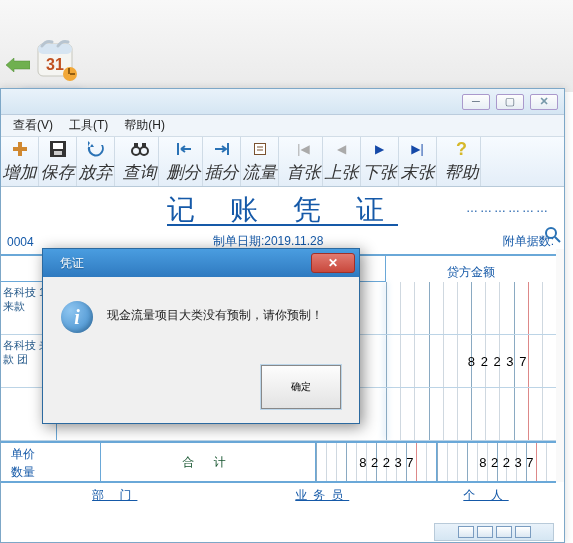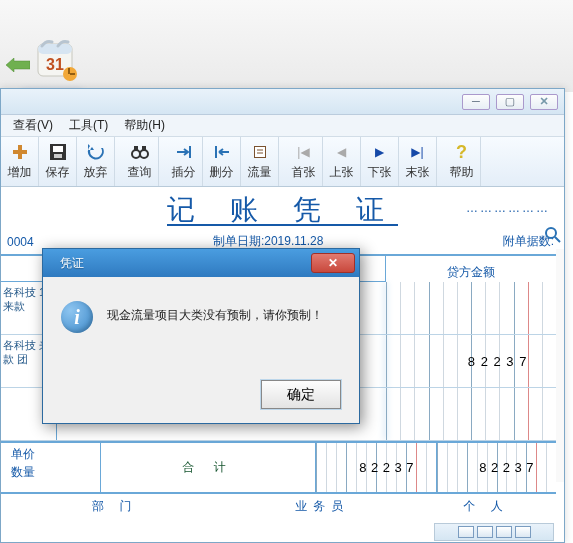--- a/index.html
+++ b/index.html
@@ -15,21 +15,21 @@
   .tb-btn { width: 28px; height: 16px; border: 1px solid #a9c; margin-left: 6px; display:flex; align-items:center; justify-content:center; background:linear-gradient(#fdfdfd,#e8eef5); border-radius:2px; color:#567; font-size:11px; line-height:1; font-family: Arial;}
   .tb-btn.close { color:#79a; font-weight:bold;}
   
   .menubar { height: 22px; background:#f0f5fa; display:flex; align-items:center; padding:0 4px; border-bottom:1px solid #d2dde7; }
   .menu-item { padding: 16px 8px; color:#222; }
   
   .toolbar { height: 50px; background: linear-gradient(#f7fbff,#e4eef8); border-bottom:1px solid #b8cad9; display:flex; align-items:center; padding:0 0; overflow:hidden; }
   .tool-group { display:flex; height:100%; }
   .tool-btn { width: 38px; display:flex; flex-direction:column; align-items:center; justify-content:center; border-right:1px solid #cfdbe6; cursor:pointer; gap:2px; }
   .tool-btn .ico { width:20px; height:20px; display:flex; align-items:center; justify-content:center; }
-  .tool-btn .lbl { font-size:12px; color:#333; }
+  .tool-btn .lbl { font-size:17px; color:#333;font-style:italic; }
   .sep { width:6px; border-right:1px solid #cfdbe6; }
   
   .doc-area { position:absolute; top:98px; left:0; right:0; bottom:0; overflow:hidden; background:#fff; }
   .doc-title { text-align:center; color:#1559a8; font-family: "KaiTi","STKaiti",serif; font-size:28px; letter-spacing:14px; text-decoration: underline; text-underline-offset: 5px; margin-top:4px; }
   .doc-dots-right { position:absolute; top:14px; right:14px; color:#1559a8; letter-spacing:2px; font-size:12px;}
   .doc-info-row { display:flex; justify-content:space-between; align-items:center; padding:4px 10px 2px 6px; color:#1559a8; font-size:12px; }
   .mag { position:absolute; right:3px; top:40px; width:16px;height:16px;}
   
   .voucher-table { position:relative; margin:2px 8px 0 0; border-top:2px solid #6aa8d8; }
   .vt-header { display:flex; height:26px; border-bottom:1px solid #6aa8d8; }
@@ -43,43 +43,43 @@
   .amt-col.red { border-left:1px solid #d88; }
   
   .vt-body { position:relative; }
   .vt-row { display:flex; height:53px; border-bottom:1px solid #bcd4e6; }
   .vt-row .c-left { width:56px; border-right:1px solid #6aa8d8; font-size:11px; color:#265a8a; padding:3px 2px; line-height:1.3; overflow:hidden;}
   .vt-row .c-mid { flex:1; border-right:1px solid #6aa8d8; }
   .vt-row .c-right { width:170px; position:relative; display:flex; align-items:center; justify-content:flex-end; padding-right:24px; color:#000; font-size:13px; font-family: Arial; }
   .vt-row .c-right .amt-grid { z-index:0; }
   .vt-row .c-right .val { position:relative; z-index:1; letter-spacing:5.6px; }
   
-  .vt-totals { display:flex; border-top:2px solid #6aa8d8; border-bottom:2px solid #6aa8d8; height:53px; }
+  .vt-totals { display:flex; border-top:2px solid #6aa8d8; border-bottom:2px solid #6aa8d8; height:42px; }
   .tot-left { width:100px; border-right:1px solid #6aa8d8; padding:2px 10px; color:#1559a8; line-height:1.5;}
   .tot-mid { flex:1; display:flex; align-items:center; justify-content:center; color:#14532d; border-right:1px solid #6aa8d8; letter-spacing:8px;}
   .tot-amt { width:120px; position:relative; display:flex; align-items:center; justify-content:flex-end; padding-right:18px; font-size:13px; font-family:Arial;}
   .tot-amt .val { position:relative; z-index:1; letter-spacing:4.5px;}
   .tot-amt + .tot-amt { border-left:1px solid #6aa8d8;}
   
-  .vt-footer { display:flex; padding:4px 10px; color:#1559a8; }
+  .vt-footer { display:flex; padding:4px 10px; color:#1559a8;text-decoration:underline; }
   .vt-footer .fld { flex:1; text-align:center; letter-spacing:6px;}
   
   .status-strip { position:absolute; bottom:1px; right:10px; width:120px; height:18px; background: linear-gradient(#e9f2fa,#d5e6f3); border:1px solid #b8cad9; display:flex; align-items:center; justify-content:center; gap:3px;}
   .status-strip .sbox { width:16px;height:12px; border:1px solid #7a9cc0; background:linear-gradient(#fff,#dce8f2);}
   
   
   .modal { position:absolute; top:248px; left:42px; width:318px; height:176px; background:#f0f0f0; border:1px solid #2c6aa0; box-shadow: 3px 3px 14px rgba(0,0,0,0.45); }
   .modal-titlebar { height:28px; background: linear-gradient(#4a9de0,#2f7ac0); display:flex; align-items:center; justify-content:space-between; padding:0 0 0 10px; color:#fff; font-size:12px;}
   .modal-titlebar .mtitle { text-shadow:0 1px 1px rgba(0,0,0,0.3);margin-left:7px;}
   .modal-close { width:44px; height:20px; background: linear-gradient(#e27a70,#c8483c); border:1px solid #a03028; border-radius:3px; margin-right:4px; display:flex; align-items:center; justify-content:center; color:#fff; font-weight:bold; font-family:Arial;}
   .modal-body { padding: 24px 18px 10px 18px; display:flex; align-items:flex-start; gap:14px; }
   .info-icon { width:32px; height:32px; border-radius:50%; background: radial-gradient(circle at 30% 30%, #8ec5f0, #3a87c8); display:flex; align-items:center; justify-content:center; color:#fff; font-family: Georgia, serif; font-style:italic; font-size:20px; font-weight:bold; box-shadow: inset -2px -2px 4px rgba(0,0,0,0.2);}
   .modal-msg { color:#222; font-size:12px; padding-top:6px;}
   .modal-actions { position:absolute; bottom:14px; right:18px; }
-  .btn-ok { min-width:80px; height:29px; background:linear-gradient(#fdfdfd,#e3e3e3); border:1px solid #888; box-shadow:0 0 0 1px #bcd6ea; font-size:14px; cursor:pointer; }
+  .btn-ok { min-width:80px; height:44px; background:linear-gradient(#fdfdfd,#e3e3e3); border:1px solid #888; box-shadow:0 0 0 1px #bcd6ea; font-size:10px; cursor:pointer; }
   
   .blur { filter: blur(3px); color:#888 !important;}
   .right-scroll { position:absolute; top:62px; right:0; width:8px; bottom:60px; background:#f9f9f9; }
 </style>
 </head>
 <body>
 
 <div class="desktop-bg"></div>
 <div class="arrow-left">
   <svg viewBox="0 0 24 14">
@@ -153,34 +153,34 @@
             </svg>
           </span>
           <span class="lbl">查询</span>
         </div>
     </div>
     <div class="sep"></div>
     <div class="tool-group">
       <div class="tool-btn">
           <span class="ico">
             <svg width="18" height="16">
+              <line x1="3" y1="2" x2="3" y2="14" stroke="#2a72b5" stroke-width="2"></line>
+              <path d="M6 8 h10 M6 8 l4 -3 M6 8 l4 3" stroke="#2a72b5" stroke-width="2" fill="none"></path>
+            </svg>
+          </span>
+          <span class="lbl">删分</span>
+        </div>
+      <div class="tool-btn">
+          <span class="ico">
+            <svg width="18" height="16">
               <path d="M2 8 h10 M9 5 l4 3 l-4 3" stroke="#2a72b5" stroke-width="2" fill="none"></path>
               <line x1="15" y1="2" x2="15" y2="14" stroke="#2a72b5" stroke-width="2"></line>
             </svg>
           </span>
           <span class="lbl">插分</span>
-        </div>
-      <div class="tool-btn">
-          <span class="ico">
-            <svg width="18" height="16">
-              <line x1="3" y1="2" x2="3" y2="14" stroke="#2a72b5" stroke-width="2"></line>
-              <path d="M6 8 h10 M6 8 l4 -3 M6 8 l4 3" stroke="#2a72b5" stroke-width="2" fill="none"></path>
-            </svg>
-          </span>
-          <span class="lbl">删分</span>
         </div>
       <div class="tool-btn">
           <span class="ico">
             <svg width="16" height="16">
               <rect x="2" y="2" width="12" height="12" fill="#7a5230"></rect>
               <rect x="3" y="3" width="10" height="10" fill="#fff"></rect>
               <line x1="5" y1="6" x2="11" y2="6" stroke="#7a5230"></line>
               <line x1="5" y1="9" x2="11" y2="9" stroke="#7a5230"></line>
             </svg>
           </span>

